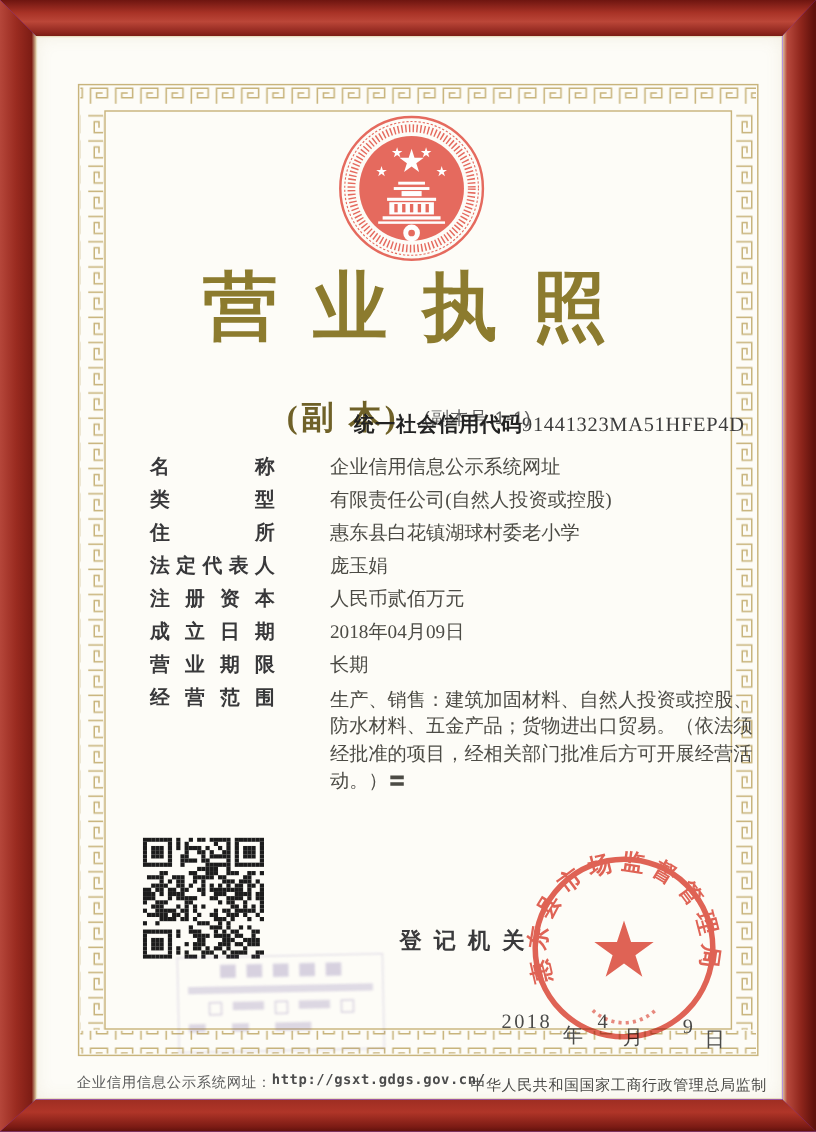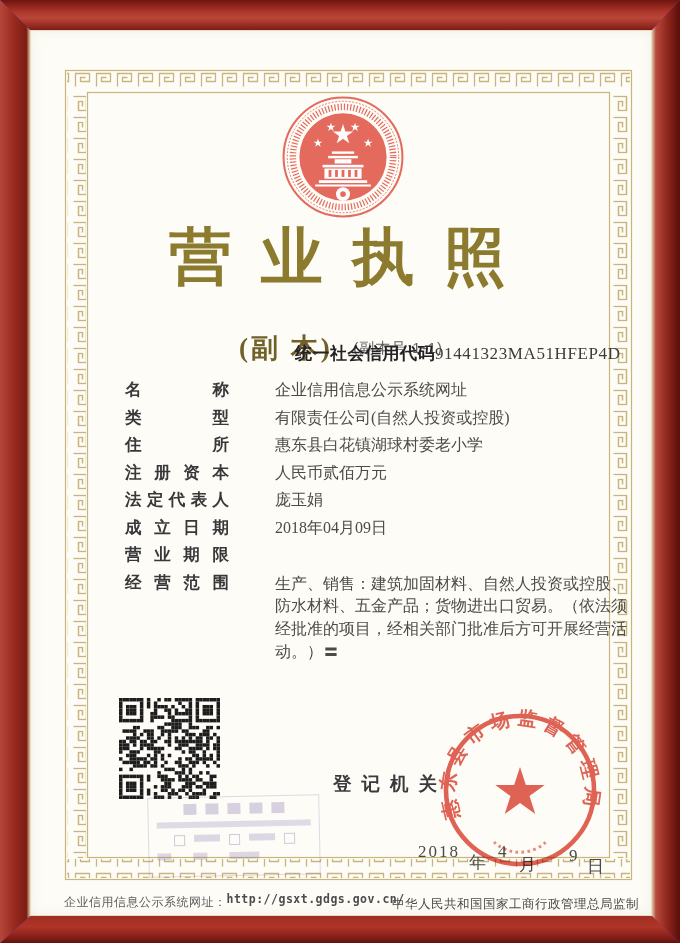--- a/index.html
+++ b/index.html
@@ -148,33 +148,34 @@
       </div>
       <div class="frow">
         <span class="flabel">类型</span>
         <span class="fval">有限责任公司(自然人投资或控股)</span>
       </div>
       <div class="frow">
         <span class="flabel">住所</span>
         <span class="fval">惠东县白花镇湖球村委老小学</span>
       </div>
       <div class="frow">
+        <span class="flabel">法定代表人</span>
+        <span class="fval">庞玉娟</span>
+      </div>
+      <div class="frow">
         <span class="flabel">注册资本</span>
         <span class="fval">人民币贰佰万元</span>
-      </div>
-      <div class="frow">
-        <span class="flabel">法定代表人</span>
-        <span class="fval">庞玉娟</span>
       </div>
       <div class="frow">
         <span class="flabel">成立日期</span>
         <span class="fval">2018年04月09日</span>
       </div>
       <div class="frow">
         <span class="flabel">营业期限</span>
+        <span class="fval">长期</span>
       </div>
       <div class="frow scope">
         <span class="flabel">经营范围</span>
         <span class="fval">生产、销售：建筑加固材料、自然人投资或控股、防水材料、五金产品；货物进出口贸易。（依法须经批准的项目，经相关部门批准后方可开展经营活动。）〓</span>
       </div>
     </div>
 
     <svg class="qr" id="qr" viewBox="0 0 101.5 101.5">
         <rect x="0" y="0" width="3.5" height="3.5"></rect>
         <rect x="3.5" y="0" width="3.5" height="3.5"></rect>

